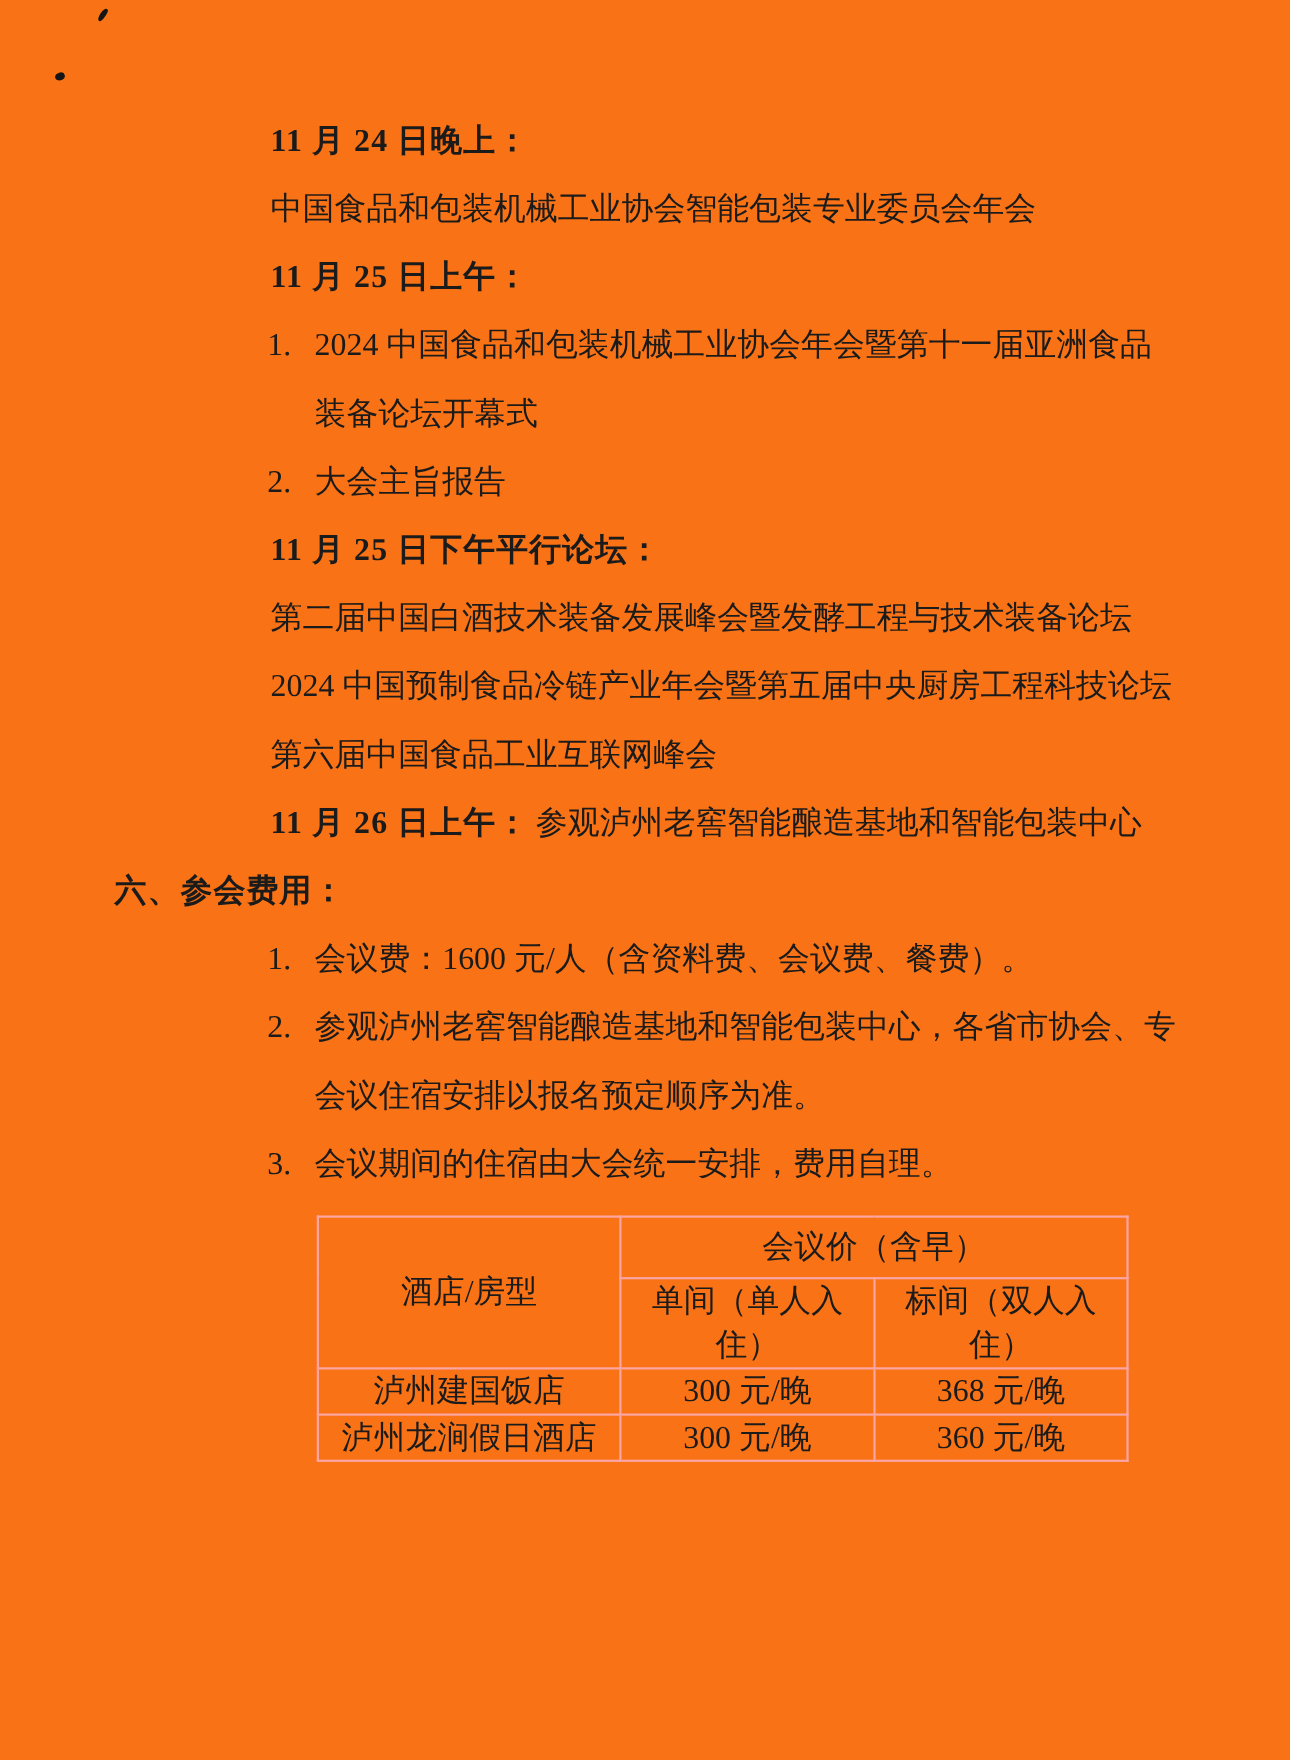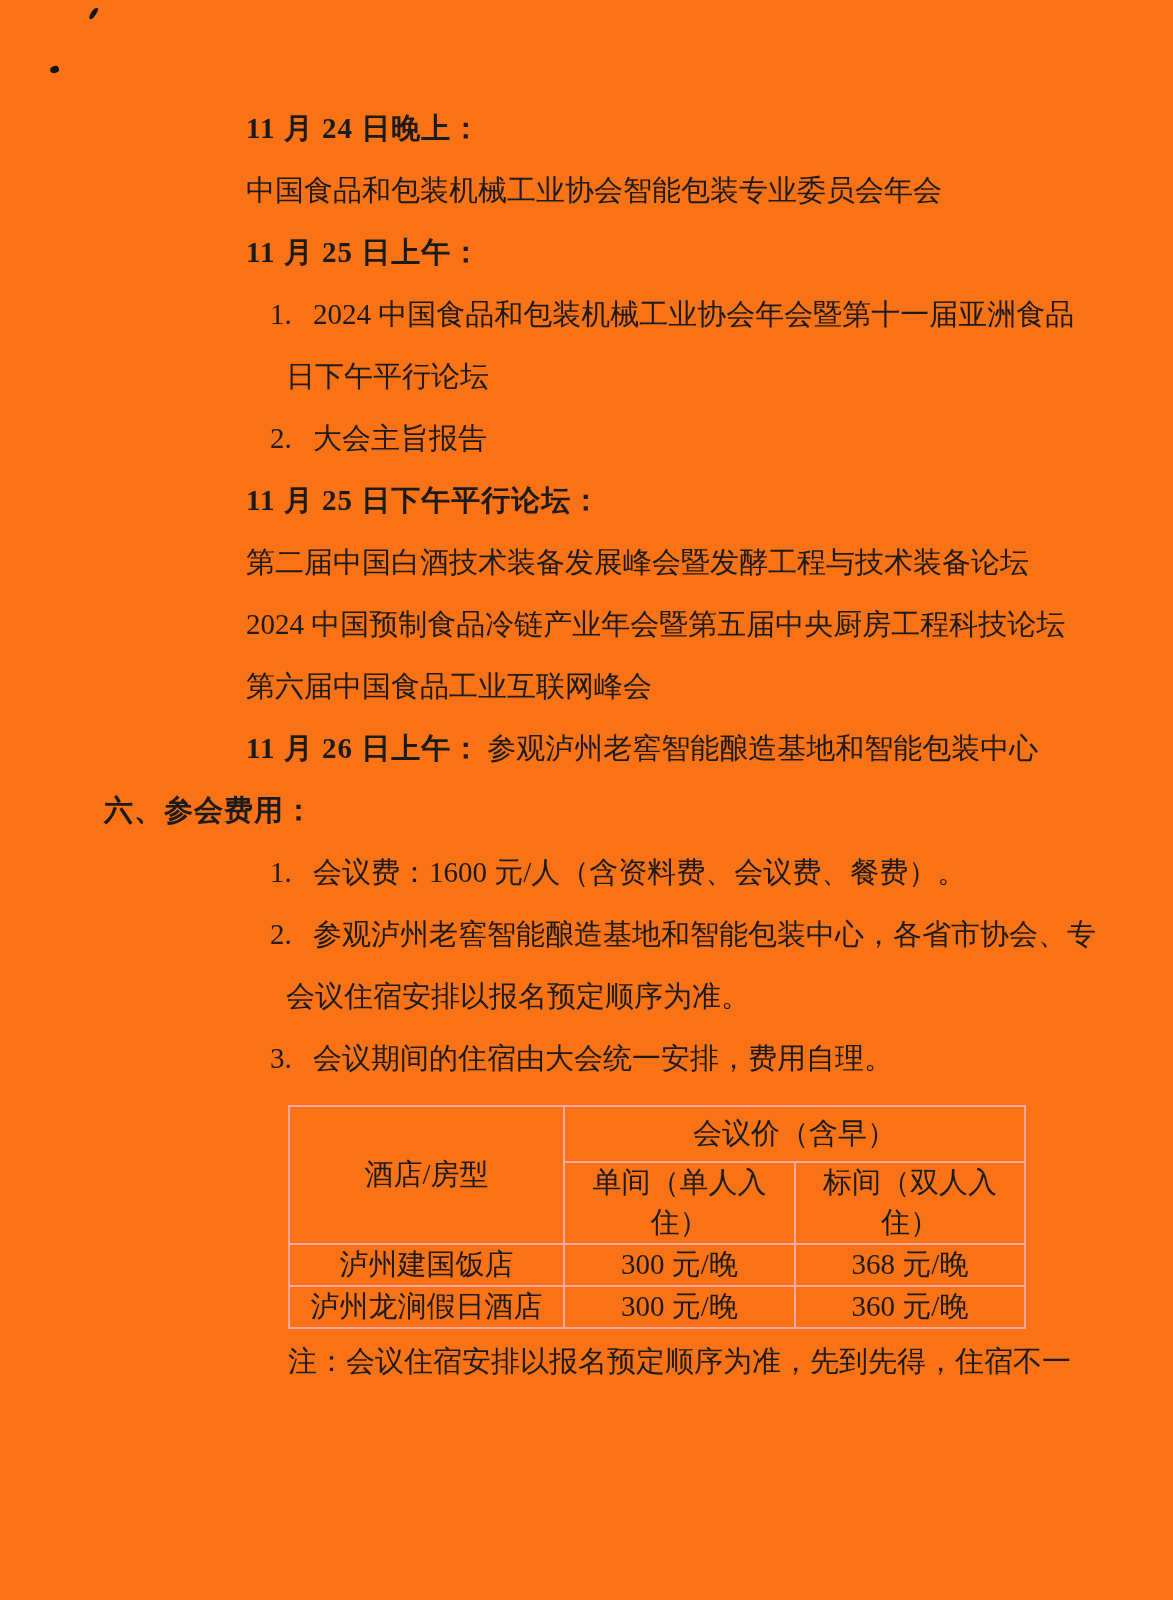--- a/index.html
+++ b/index.html
@@ -23,21 +23,21 @@
     background:#151515;border-radius:55% 45% 50% 50%;
     transform:rotate(-12deg);
   }
   .doc{position:absolute;left:0;top:0;right:0;padding-top:111px;}
   .line{
     font-size:29px;line-height:34px;min-height:34px;
     margin-bottom:28px;white-space:nowrap;
   }
   .ind-para{padding-left:246px;}
   .ind-head{padding-left:104px;}
-  .ind-num{padding-left:243px;margin-left:27px;}
+  .ind-num{padding-left:243px;}
   .ind-cont{padding-left:286px;}
   .b{font-weight:700;letter-spacing:1px;}
   .m{display:inline-block;width:43px;}
   .after-b{margin-left:6px;}
   
   .fee-table{
     border-collapse:collapse;table-layout:fixed;
     margin:30px 0 0 288px;width:736px;
     font-size:29px;color:#1b1b1b;
   }
@@ -77,21 +77,21 @@
 
     <div class="line ind-para">
       <span class="b">11 月 25 日上午：</span>
     </div>
 
     <div class="line ind-num">
       <span class="m">1.</span><span>2024 中国食品和包装机械工业协会年会暨第十一届亚洲食品</span>
     </div>
 
     <div class="line ind-cont">
-      <span>日下午平行论坛</span>
+      <span>装备论坛开幕式</span>
     </div>
 
     <div class="line ind-num">
       <span class="m">2.</span><span>大会主旨报告</span>
     </div>
 
     <div class="line ind-para">
       <span class="b">11 月 25 日下午平行论坛：</span>
     </div>
 
@@ -153,18 +153,15 @@
           <td>368 元/晚</td>
         </tr>
         <tr class="row-data">
           <td>泸州龙涧假日酒店</td>
           <td>300 元/晚</td>
           <td>360 元/晚</td>
         </tr>
       </tbody>
     </table>
 
-    <div class="note">
-      <span>注：会议住宿安排以报名预定顺序为准，先到先得，住宿不一</span>
-    </div>
 
   </div>
 </div>
 
 </body></html>

